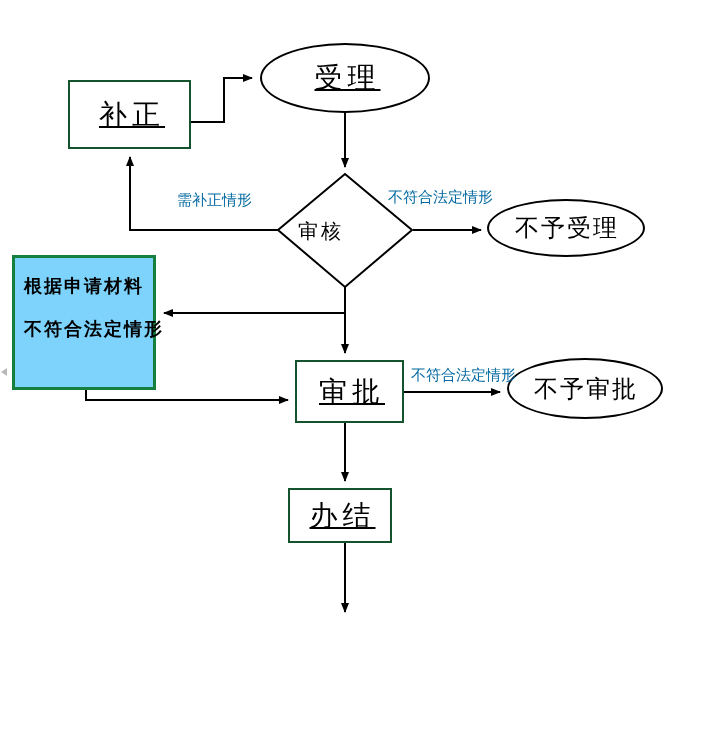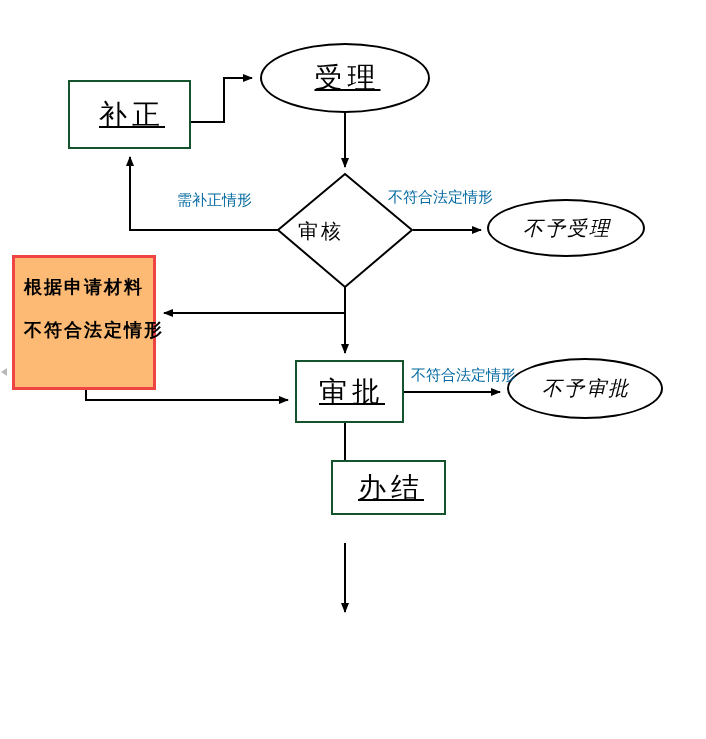--- a/index.html
+++ b/index.html
@@ -9,28 +9,28 @@
   }
   .layer{position:absolute;left:0;top:0;width:706px;height:739px;}
   .node{
     position:absolute;display:flex;align-items:center;justify-content:center;
     box-sizing:border-box;background:#fff;text-align:center;
     font-family:"DejaVu Serif","Liberation Serif",serif;
   }
   .rect{border:2px solid #14532d;}
   .ellipse{border:2px solid #000;border-radius:50%;}
   .big{font-size:28px;letter-spacing:5px;text-indent:5px;text-decoration:underline;}
-  .mid{font-size:20px;letter-spacing:2px;text-indent:2px;font-style:italic;}
+  .mid{font-size:24px;letter-spacing:2px;text-indent:2px;}
   .diamond-label{
     position:absolute;text-align:left;font-size:20px;letter-spacing:3px;text-indent:3px;
     font-family:"DejaVu Serif","Liberation Serif",serif;
   }
   .verify-box{
-    position:absolute;box-sizing:border-box;border:3px solid #ef4444;background:#fdba74;
-    font-family:Liberation Sans, sans-serif;
+    position:absolute;box-sizing:border-box;border:3px solid #15803d;background:#7dd3fc;
+    font-family:Liberation Mono, monospace;
     font-weight:bold;font-size:18px;line-height:43px;padding:8px 0 0 9px;
     letter-spacing:2px;
   }
   .verify-box span{display:block;white-space:nowrap;}
   .edge-label{
     position:absolute;font-size:15px;white-space:nowrap;
     font-family:"DejaVu Serif","Liberation Serif",serif;color:#0369a1;
   }
   .artifact{
     position:absolute;left:1px;top:368px;width:0;height:0;
@@ -96,21 +96,21 @@
   </div>
 
   <div class="node ellipse mid" style="left:507px;top:358px;width:156px;height:61px;">
     <span>不予审批</span>
   </div>
 
   <div class="node rect big" style="left:295px;top:360px;width:109px;height:63px;">
     <span>审批</span>
   </div>
 
-  <div class="node rect big" style="left:288px;top:460px;width:115px;height:55px;margin-left:43px;">
+  <div class="node rect big" style="left:288px;top:488px;width:104px;height:55px;">
     <span>办结</span>
   </div>
 
 
   <div class="edge-label" style="left:177px;top:191px;">需补正情形</div>
 
   <div class="edge-label" style="left:388px;top:188px;">不符合法定情形</div>
 
   <div class="edge-label" style="left:411px;top:366px;">不符合法定情形</div>
 

